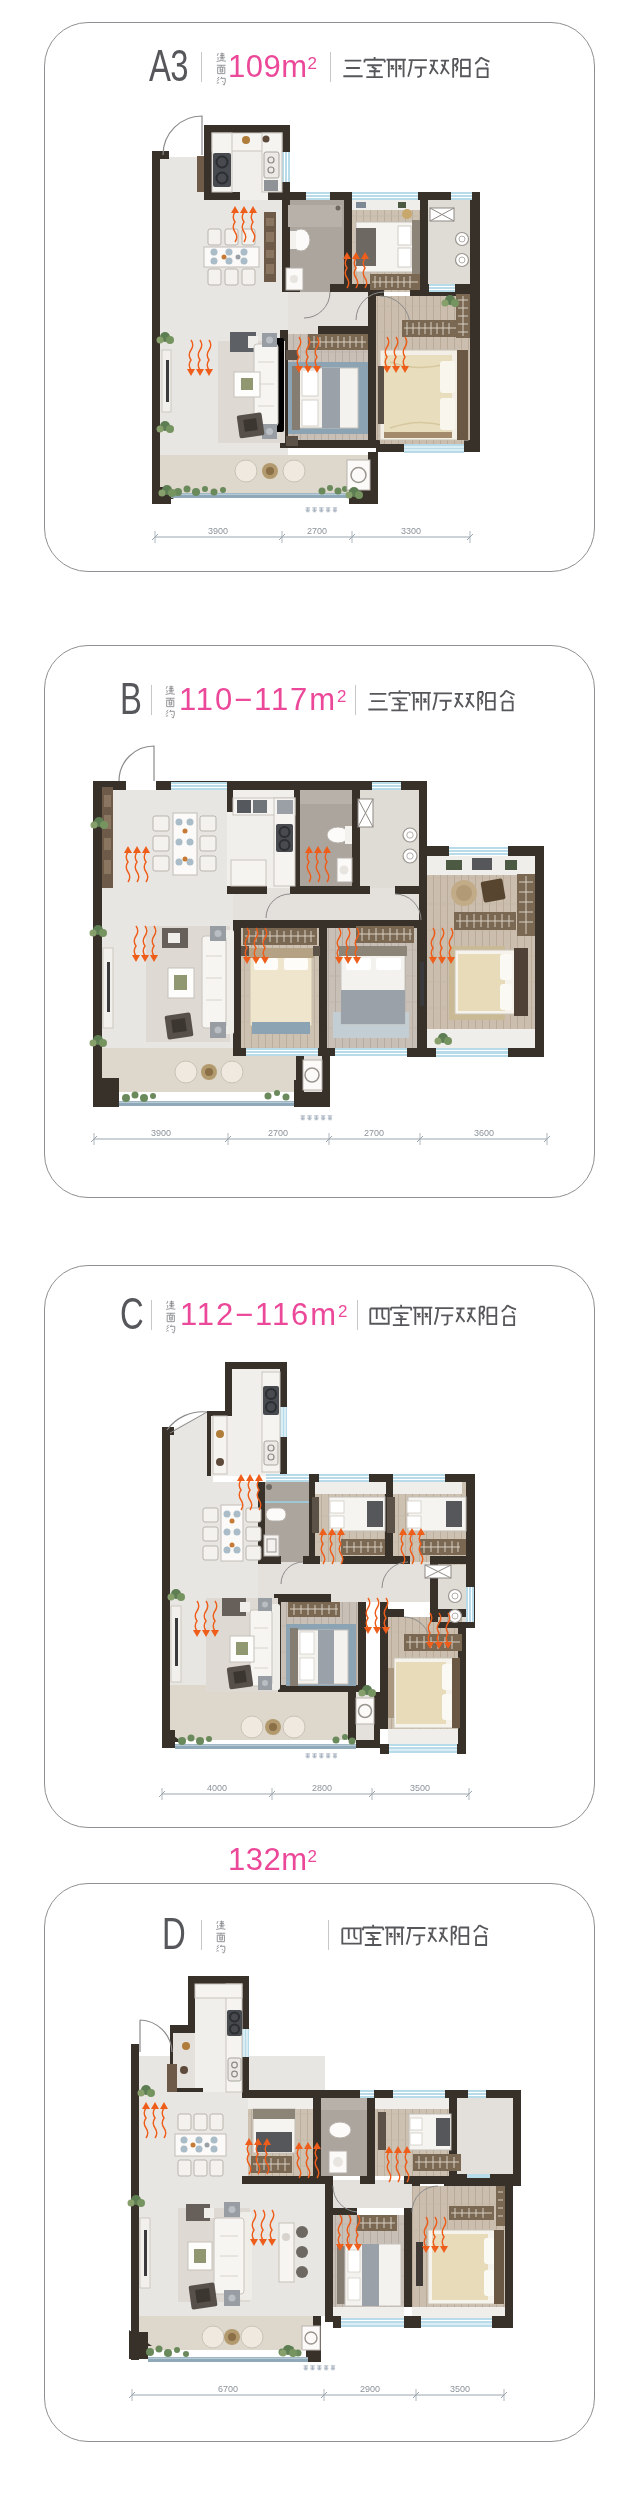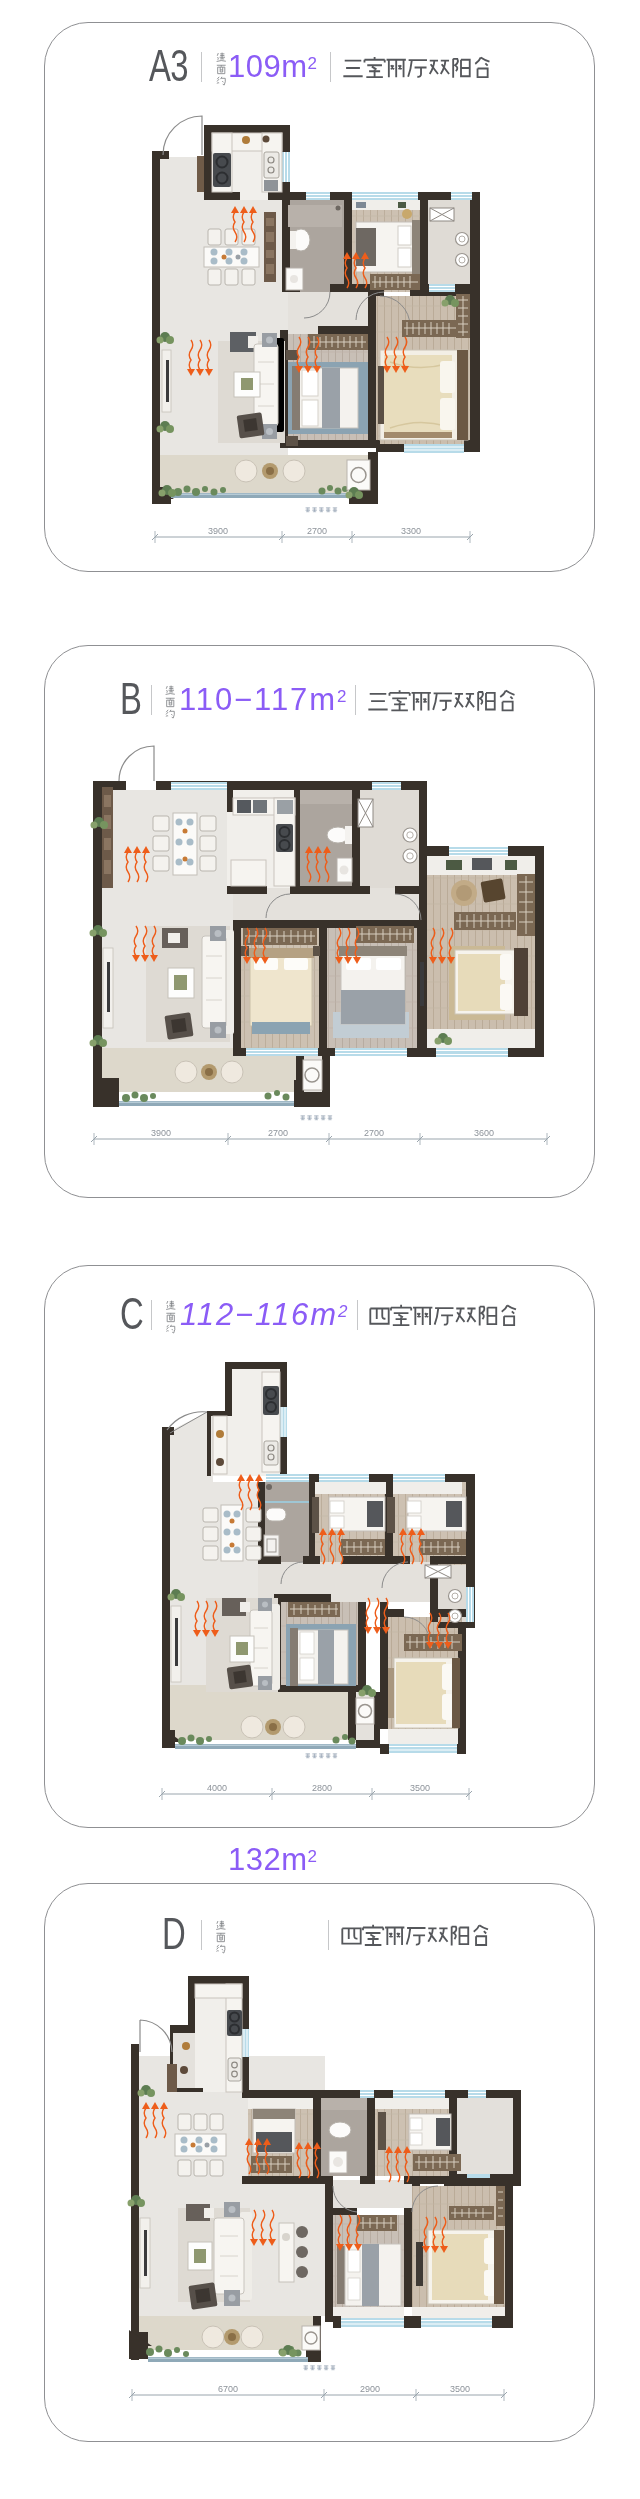--- a/index.html
+++ b/index.html
@@ -1,20 +1,20 @@
 <!DOCTYPE html>
 <html><head>
 <meta charset="utf-8">
 <style>
 html,body{margin:0;padding:0;background:#ffffff;}
 body{position:relative;width:640px;height:2499px;font-family:"Liberation Sans",sans-serif;overflow:hidden;}
 .card{position:absolute;left:44px;width:551px;border:1px solid #8f9093;border-radius:44px;background:#fff;box-sizing:border-box;}
 .abs{position:absolute;}
 .tletter{color:#55575b;font-size:45px;line-height:1;transform:scaleX(.73);transform-origin:left top;letter-spacing:-1px;}
-.tnum{color:#8b5cf6;font-size:31px;line-height:1;letter-spacing:.5px;}
+.tnum{color:#ec4899;font-size:31px;line-height:1;letter-spacing:.5px;}
 .tnum sup{font-size:17px;vertical-align:8px;letter-spacing:0;}
 .tdiv{width:1px;background:#c6c7c9;}
 </style>
 </head>
 <body>
 
 <div class="card" style="top:22px;height:550px"></div>
 
 <div class="card" style="top:645px;height:553px"></div>
 
@@ -35,21 +35,21 @@
 <div class="abs tdiv" style="left:151px;top:685px;height:30px"></div>
 
 <div class="abs tnum" style="left:179px;top:684px;letter-spacing:1.9px;">110−117m<sup>2</sup></div>
 
 <div class="abs tdiv" style="left:355px;top:685px;height:30px"></div>
 
 <div class="abs tletter" style="left:120px;top:1291px;">C</div>
 
 <div class="abs tdiv" style="left:151px;top:1300px;height:30px"></div>
 
-<div class="abs tnum" style="left:180px;top:1299px;letter-spacing:1.9px;font-style:italic;">112−116m<sup>2</sup></div>
+<div class="abs tnum" style="left:180px;top:1299px;letter-spacing:1.9px;">112−116m<sup>2</sup></div>
 
 <div class="abs tdiv" style="left:357px;top:1300px;height:30px"></div>
 
 <div class="abs tletter" style="left:162px;top:1911px;">D</div>
 
 <div class="abs tdiv" style="left:201px;top:1920px;height:30px"></div>
 
 <div class="abs tnum" style="left:228px;top:1844px;">132m<sup>2</sup></div>
 
 <div class="abs tdiv" style="left:328px;top:1920px;height:30px"></div>

